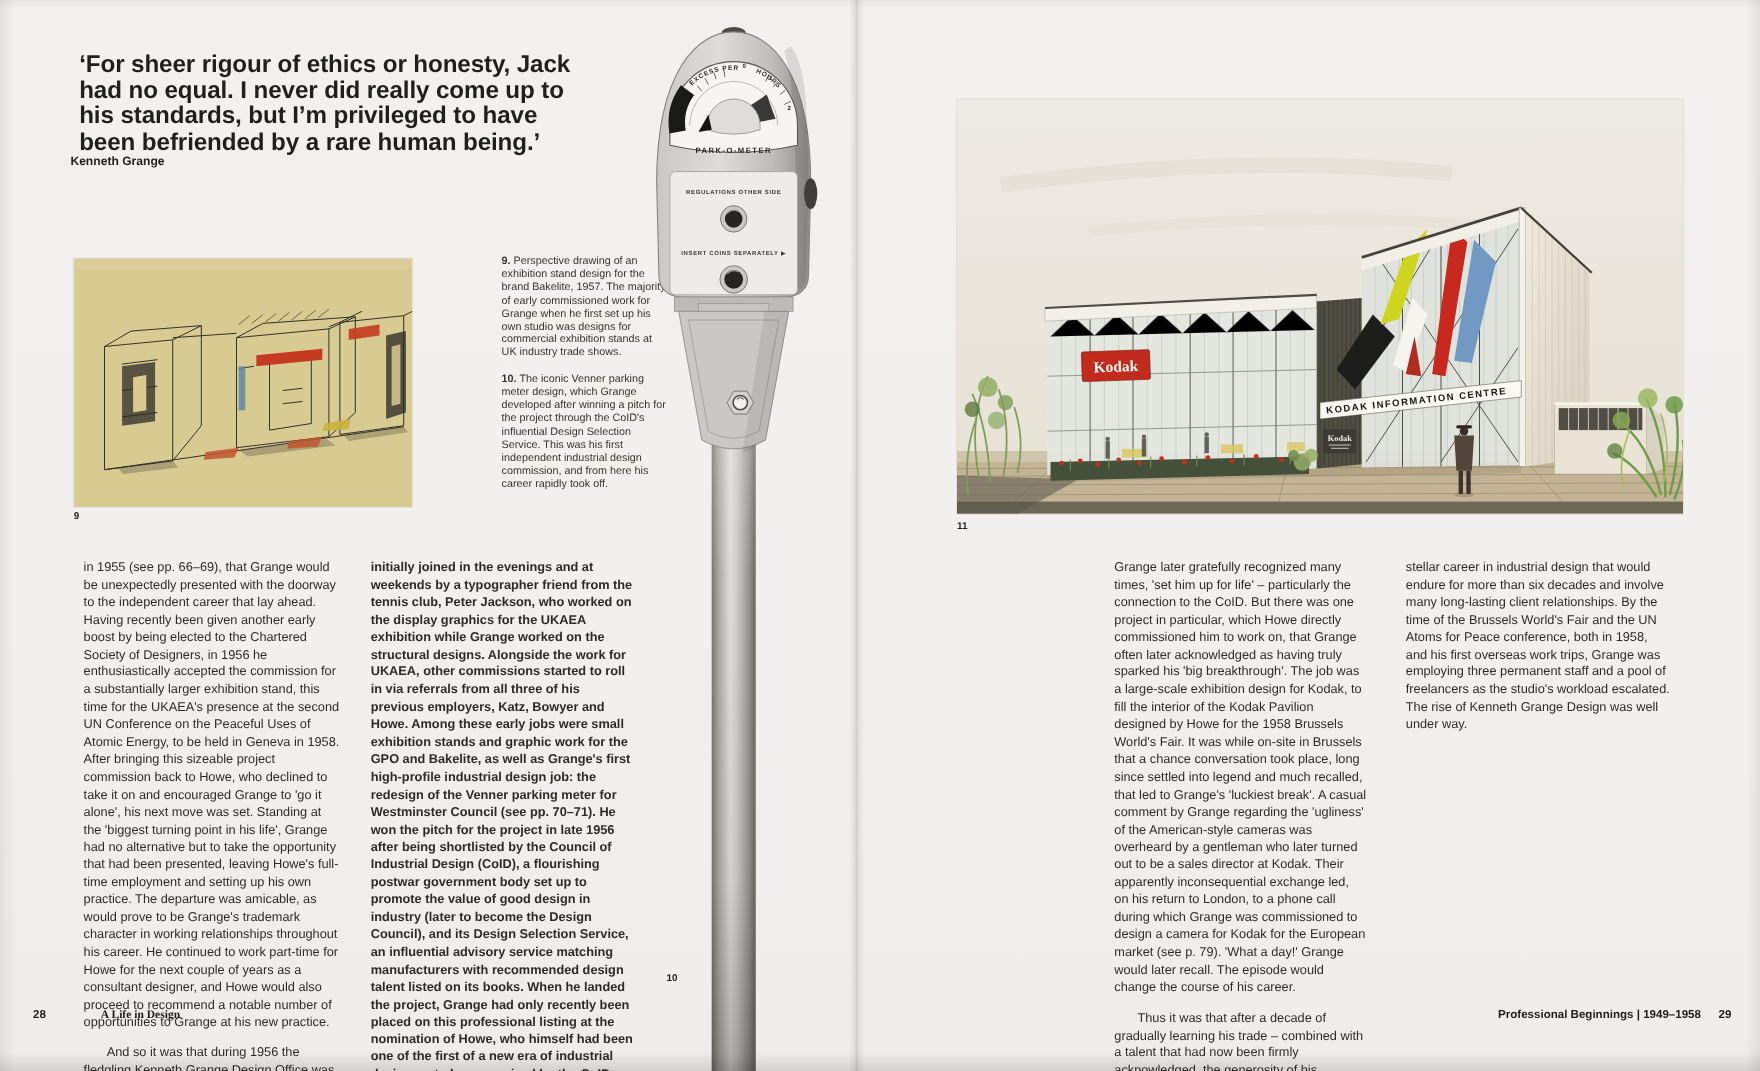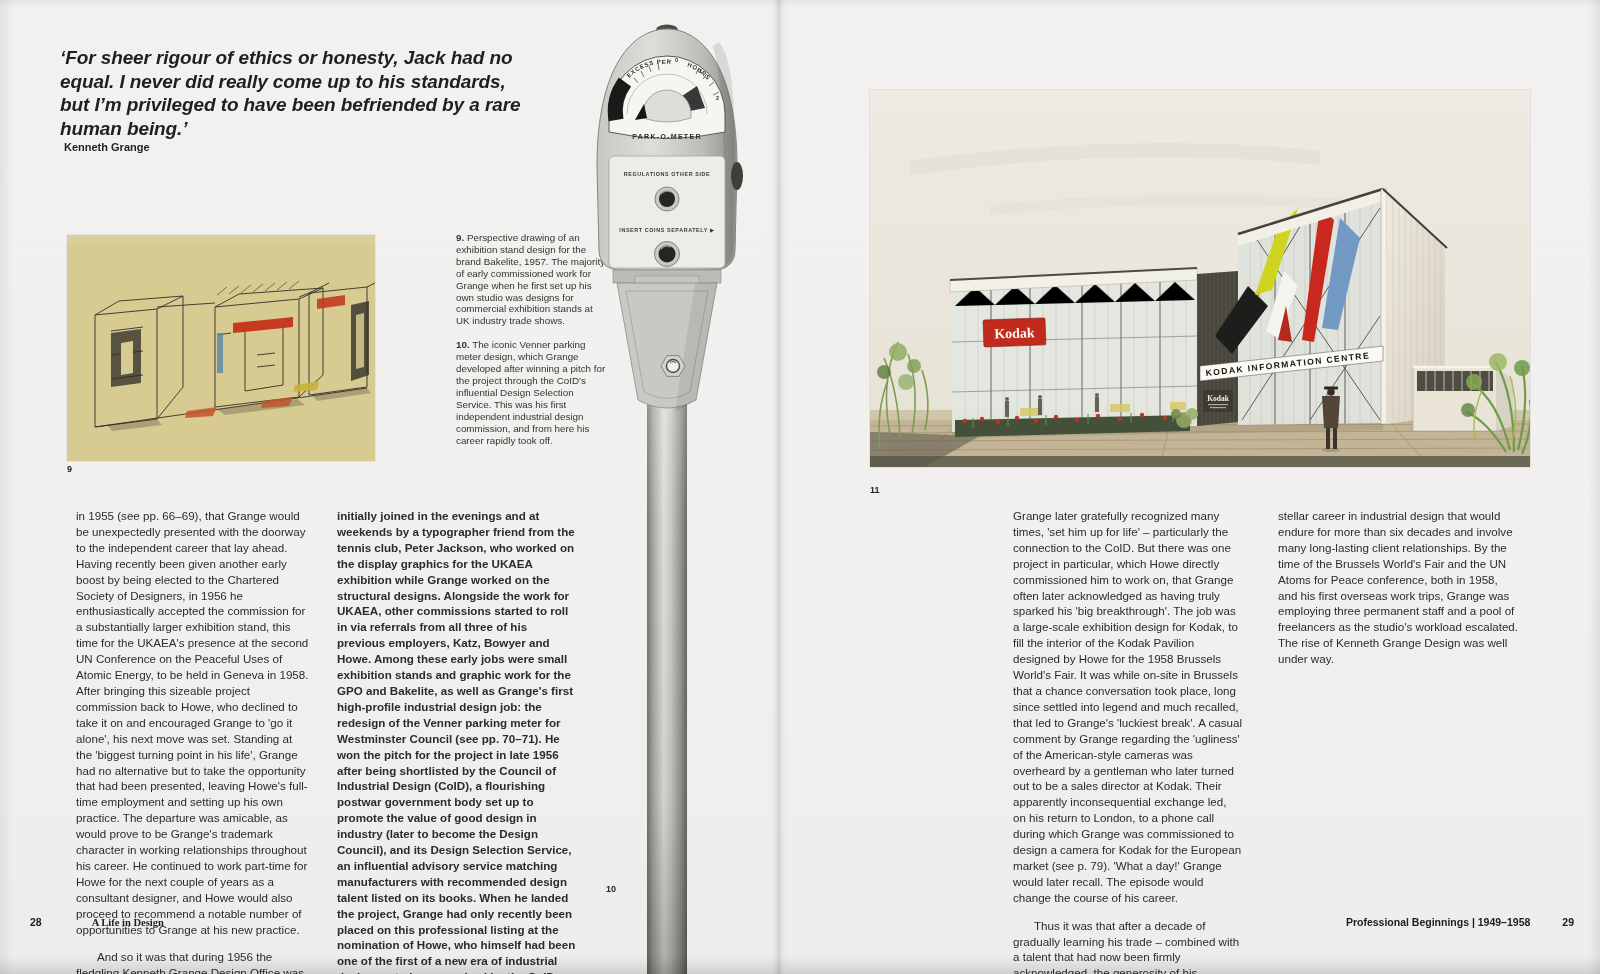--- a/index.html
+++ b/index.html
@@ -3,39 +3,39 @@
 <meta charset="utf-8">
 <style>
   html,body{margin:0;padding:0;background:#e8e7e5;}
   #spread{
     position:relative;width:1600px;height:974px;overflow:hidden;
     background:linear-gradient(180deg,#f2f1ef 0%,#f1f0ee 60%,#eeedeb 100%);
     font-family:"Liberation Sans","DejaVu Sans",sans-serif;color:#2f2e2c;
   }
   .abs{position:absolute;}
   
-  .quote{left:60px;top:46px;width:472px;font-size:19px;line-height:23.5px;font-weight:bold;color:#1f1f1e;letter-spacing:-0.1px;font-style:italic;}
+  .quote{left:72px;top:46px;width:472px;font-size:22px;line-height:23.5px;font-weight:bold;color:#1f1f1e;letter-spacing:-0.1px;}
   .attribution{left:64px;top:141px;font-size:11px;font-weight:bold;color:#1f1f1e;}
   .caption{font-size:9.8px;line-height:11.9px;color:#35342f;}
   .caption .capnum{font-weight:bold;}
   .caption p{margin:0 0 12px 0;}
   .captions-left{left:456px;top:232px;width:150px;}
   .caption-right{left:868px;top:494px;width:131px;}
   .body-col{font-size:11.6px;line-height:15.9px;color:#2c2b29;}
   .body-col p{margin:12px;}
   .body-col p.indent{text-indent:21px;}
   .col-l1{left:64px;top:496px;width:257px;}
   .col-l2{left:325px;top:496px;width:264px;font-weight:bold;}
   .col-r1{left:1001px;top:496px;width:253px;}
   .col-r2{left:1266px;top:496px;width:266px;}
   .fig-label{font-size:9px;font-weight:bold;color:#1f1f1e;}
   .footer{font-size:10.5px;font-weight:bold;color:#1c1c1b;top:916px;}
   .footer-left{left:30px;}
   .footer-left .section{margin-left:50px;font-family:Liberation Serif, serif;}
-  .footer-right{right:26px;display:flex;gap:32px;padding-left:45px;}
+  .footer-right{right:26px;display:flex;gap:16px;padding-left:45px;}
   
   .fig9{left:67px;top:235px;width:308px;height:226px;box-shadow:0 0 0 1px rgba(0,0,0,0.05);}
   .fig11{left:870px;top:90px;width:660px;height:377px;box-shadow:0 0 0 1px rgba(0,0,0,0.06);}
   .fig9 svg,.fig11 svg{display:block;width:100%;height:100%;}
   
   .meter-head{left:583px;top:16px;width:168px;height:412px;z-index:3;}
   .meter-pole{
     left:647px;top:400px;width:40px;height:574px;z-index:2;
     background:linear-gradient(90deg,#76756f 0%,#a9a8a3 16%,#dedddA 42%,#cbcac6 58%,#96958f 84%,#68675f 100%);
   }
@@ -446,21 +446,21 @@
           <circle cx="628" cy="272" r="9" fill="#9ab862" opacity="0.85"></circle>
           <circle cx="652" cy="278" r="8" fill="#6f9c49" opacity="0.85"></circle>
           <circle cx="598" cy="320" r="7" fill="#5e8340" opacity="0.8"></circle>
         <g stroke="#aab957" stroke-width="1.4" fill="none">
           <path d="M612,300 Q600,330 606,352"></path>
             <path d="M640,286 Q650,320 642,350"></path>
         </g>
       </g>
     </svg>
   </div>
-  <div class="abs fig-label" style="left:870px;top:473px;margin-top:12px;">11</div>
+  <div class="abs fig-label" style="left:870px;top:473px;">11</div>
 
 
   <div class="abs body-col col-r1">
     <p>Grange later gratefully recognized many times, 'set him up for life' – particularly the connection to the CoID. But there was one project in particular, which Howe directly commissioned him to work on, that Grange often later acknowledged as having truly sparked his 'big breakthrough'. The job was a large-scale exhibition design for Kodak, to fill the interior of the Kodak Pavilion designed by Howe for the 1958 Brussels World's Fair. It was while on-site in Brussels that a chance conversation took place, long since settled into legend and much recalled, that led to Grange's 'luckiest break'. A casual comment by Grange regarding the 'ugliness' of the American-style cameras was overheard by a gentleman who later turned out to be a sales director at Kodak. Their apparently inconsequential exchange led, on his return to London, to a phone call during which Grange was commissioned to design a camera for Kodak for the European market (see p. 79). 'What a day!' Grange would later recall. The episode would change the course of his career.</p>
     <p class="indent">Thus it was that after a decade of gradually learning his trade – combined with a talent that had now been firmly acknowledged, the generosity of his previous employers and a chance conversation about cameras – Grange would be rapidly propelled to a</p>
   </div>
   <div class="abs body-col col-r2">
     <p>stellar career in industrial design that would endure for more than six decades and involve many long-lasting client relationships. By the time of the Brussels World's Fair and the UN Atoms for Peace conference, both in 1958, and his first overseas work trips, Grange was employing three permanent staff and a pool of freelancers as the studio's workload escalated. The rise of Kenneth Grange Design was well under way.</p>
   </div>
 

